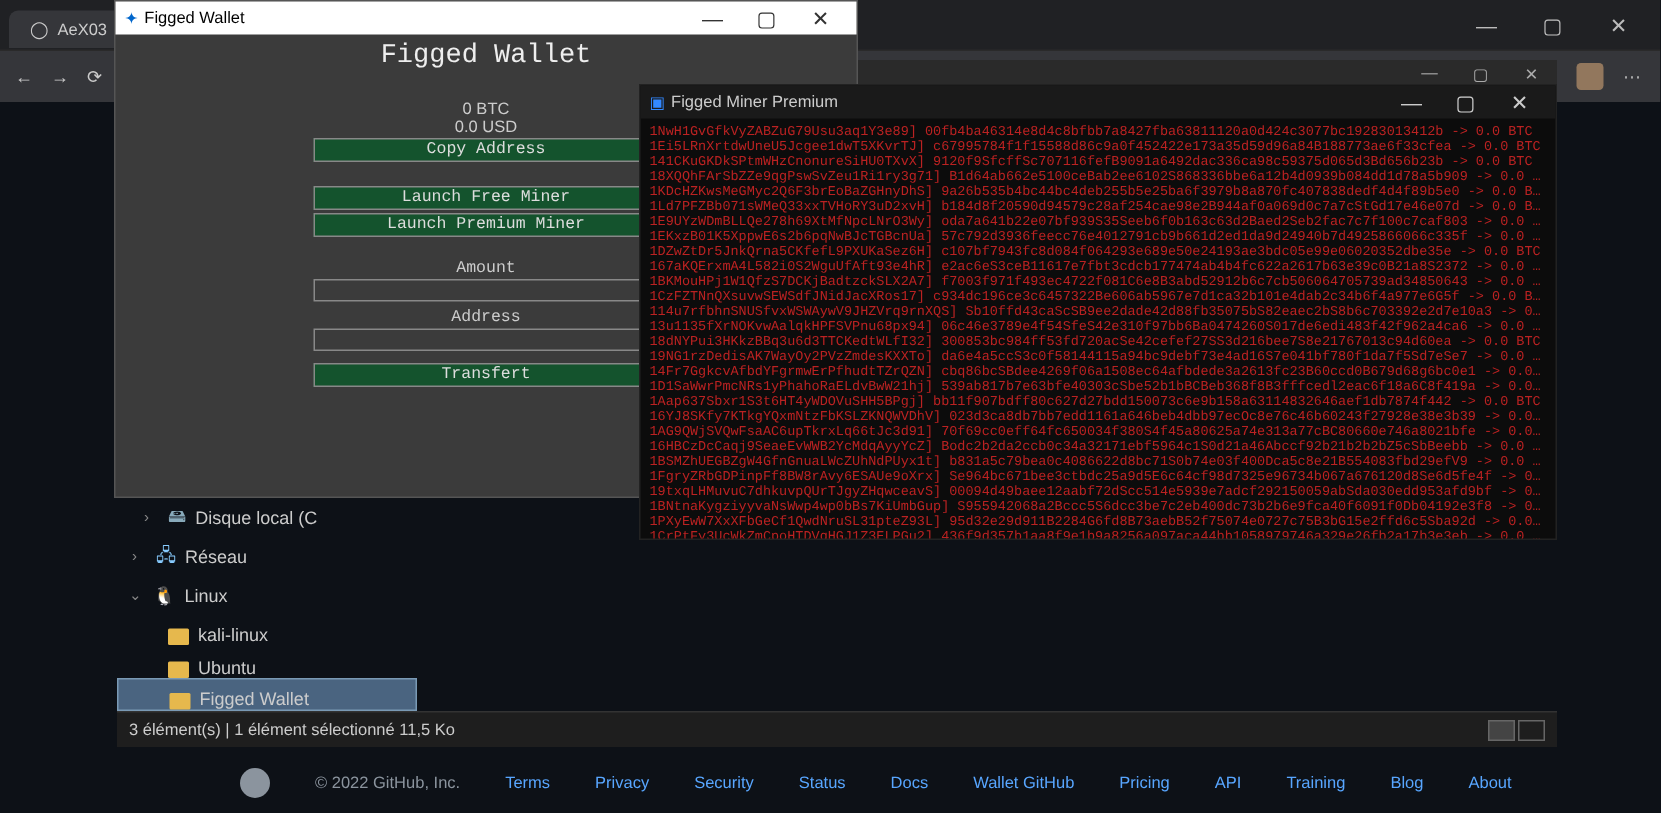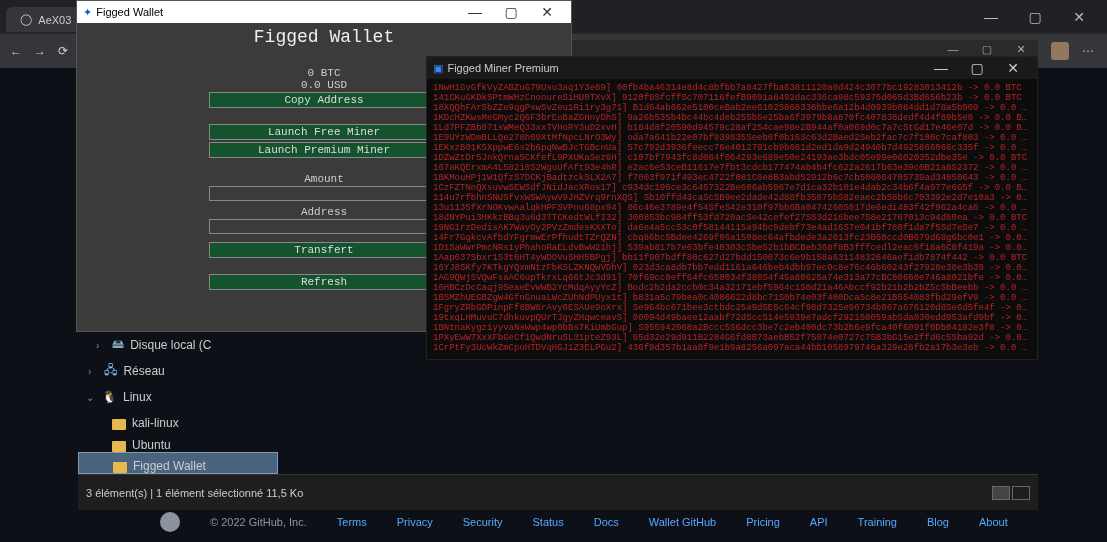--- a/index.html
+++ b/index.html
@@ -95,21 +95,21 @@
   align-items: center;
   color: #ddd;
 }
 .wallet-heading {
   font-family: "Courier New", monospace;
   font-size: 18px;
   color: #eee;
   margin-bottom: 10px;
 }
 .wallet-stat {
-  font-family: Liberation Mono, monospace;
+  font-family: Liberation Sans, sans-serif;
   font-size: 11px;
   color: #ccc;
 }
 .wbtn {
   width: 230px;
   height: 16px;
   border: 1px solid #888;
   background: #14532d;
   color: #ddd;
   font-family: "Courier New", monospace;
@@ -200,21 +200,21 @@
 .disk-icon { color: #8ab; }
 .tux-icon { color: #ffb; }
 .chev { color: #888; font-size: 10px; width: 10px; }
 
 
 .status-bar {
   position: absolute;
   left: 78px;
   top: 474px;
   width: 960px;
-  height: 36px;
+  height: 24px;
   background: #1e1e1e;
   color: #ccc;
   font-size: 11px;
   display: flex;
   align-items: center;
   padding: 0 8px;
   border-top: 1px solid #333;
 }
 .view-toggle { margin-left: auto; display: flex; gap: 2px; }
 .view-toggle span { width: 18px; height: 14px; border: 1px solid #666; display:inline-block; }
@@ -300,36 +300,36 @@
     <div class="wbtn">Launch Free Miner</div>
     <div class="wbtn">Launch Premium Miner</div>
     <div style="height:10px"></div>
     <div class="wlabel">Amount</div>
     <div class="winput"></div>
     <div class="wlabel">Address</div>
     <div class="winput"></div>
     <div style="height:6px"></div>
     <div class="wbtn">Transfert</div>
     <div style="height:14px"></div>
-    <div class="wbtn">Refresh</div>
   </div>
 </div>
 
 <div class="miner-window">
   <div class="miner-title">
     <span style="color:#38f;">▣</span>
     <span style="margin-left:4px;">Figged Miner Premium</span>
     <div style="margin-left:auto;display:flex;">
       <div class="win-btn">—</div>
       <div class="win-btn">▢</div>
       <div class="win-btn">✕</div>
     </div>
   </div>
   <div class="miner-body" id="miner-body">
       <div class="miner-line">1NwH1GvGfkVyZABZuG79Usu3aq1Y3e89] 00fb4ba46314e8d4c8bfbb7a8427fba63811120a0d424c3077bc19283013412b -&gt; 0.0 BTC</div>
+      <div class="miner-line">1Ei5LRnXrtdwUneU5Jcgee1dwT5XKvrTJ] c67995784f1f15588d86c9a0f452422e173a35d59d96a84B188773ae6f33cfea -&gt; 0.0 BTC</div>
       <div class="miner-line">141CKuGKDkSPtmWHzCnonureSiHU0TXvX] 9120f9SfcffSc707116fefB9091a6492dac336ca98c59375d065d3Bd656b23b -&gt; 0.0 BTC</div>
       <div class="miner-line">18XQQhFArSbZZe9qgPswSvZeu1Ri1ry3g71] B1d64ab662e5100ceBab2ee6102S868336bbe6a12b4d0939b084dd1d78a5b909 -&gt; 0.0 BTC</div>
       <div class="miner-line">1KDcHZKwsMeGMyc2Q6F3brEoBaZGHnyDhS] 9a26b535b4bc44bc4deb255b5e25ba6f3979b8a870fc407838dedf4d4f89b5e0 -&gt; 0.0 BTC</div>
       <div class="miner-line">1Ld7PFZBb071sWMeQ33xxTVHoRY3uD2xvH] b184d8f20590d94579c28af254cae98e2B944af0a069d0c7a7cStGd17e46e07d -&gt; 0.0 BTC</div>
       <div class="miner-line">1E9UYzWDmBLLQe278h69XtMfNpcLNrO3Wy] oda7a641b22e07bf939S35Seeb6f0b163c63d2Baed2Seb2fac7c7f100c7caf803 -&gt; 0.0 BTC</div>
       <div class="miner-line">1EKxzB01K5XppwE6s2b6pqNwBJcTGBcnUa] 57c792d3936feecc76e4012791cb9b661d2ed1da9d24940b7d4925866066c335f -&gt; 0.0 BTC</div>
       <div class="miner-line">1DZwZtDr5JnkQrna5CKfefL9PXUKaSez6H] c107bf7943fc8d084f064293e689e50e24193ae3bdc05e99e06020352dbe35e -&gt; 0.0 BTC</div>
       <div class="miner-line">167aKQErxmA4L582i0S2WguUfAft93e4hR] e2ac6eS3ceB11617e7fbt3cdcb177474ab4b4fc622a2617b63e39c0B21a8S2372 -&gt; 0.0 BTC</div>
       <div class="miner-line">1BKMouHPj1W1QfzS7DCKjBadtzckSLX2A7] f7003f971f493ec4722f081C6e8B3abd52912b6c7cb506064705739ad34850643 -&gt; 0.0 BTC</div>
       <div class="miner-line">1CzFZTNnQXsuvwSEWSdfJNidJacXRos17] c934dc196ce3c6457322Be606ab5967e7d1ca32b101e4dab2c34b6f4a977e6G5f -&gt; 0.0 BTC</div>

